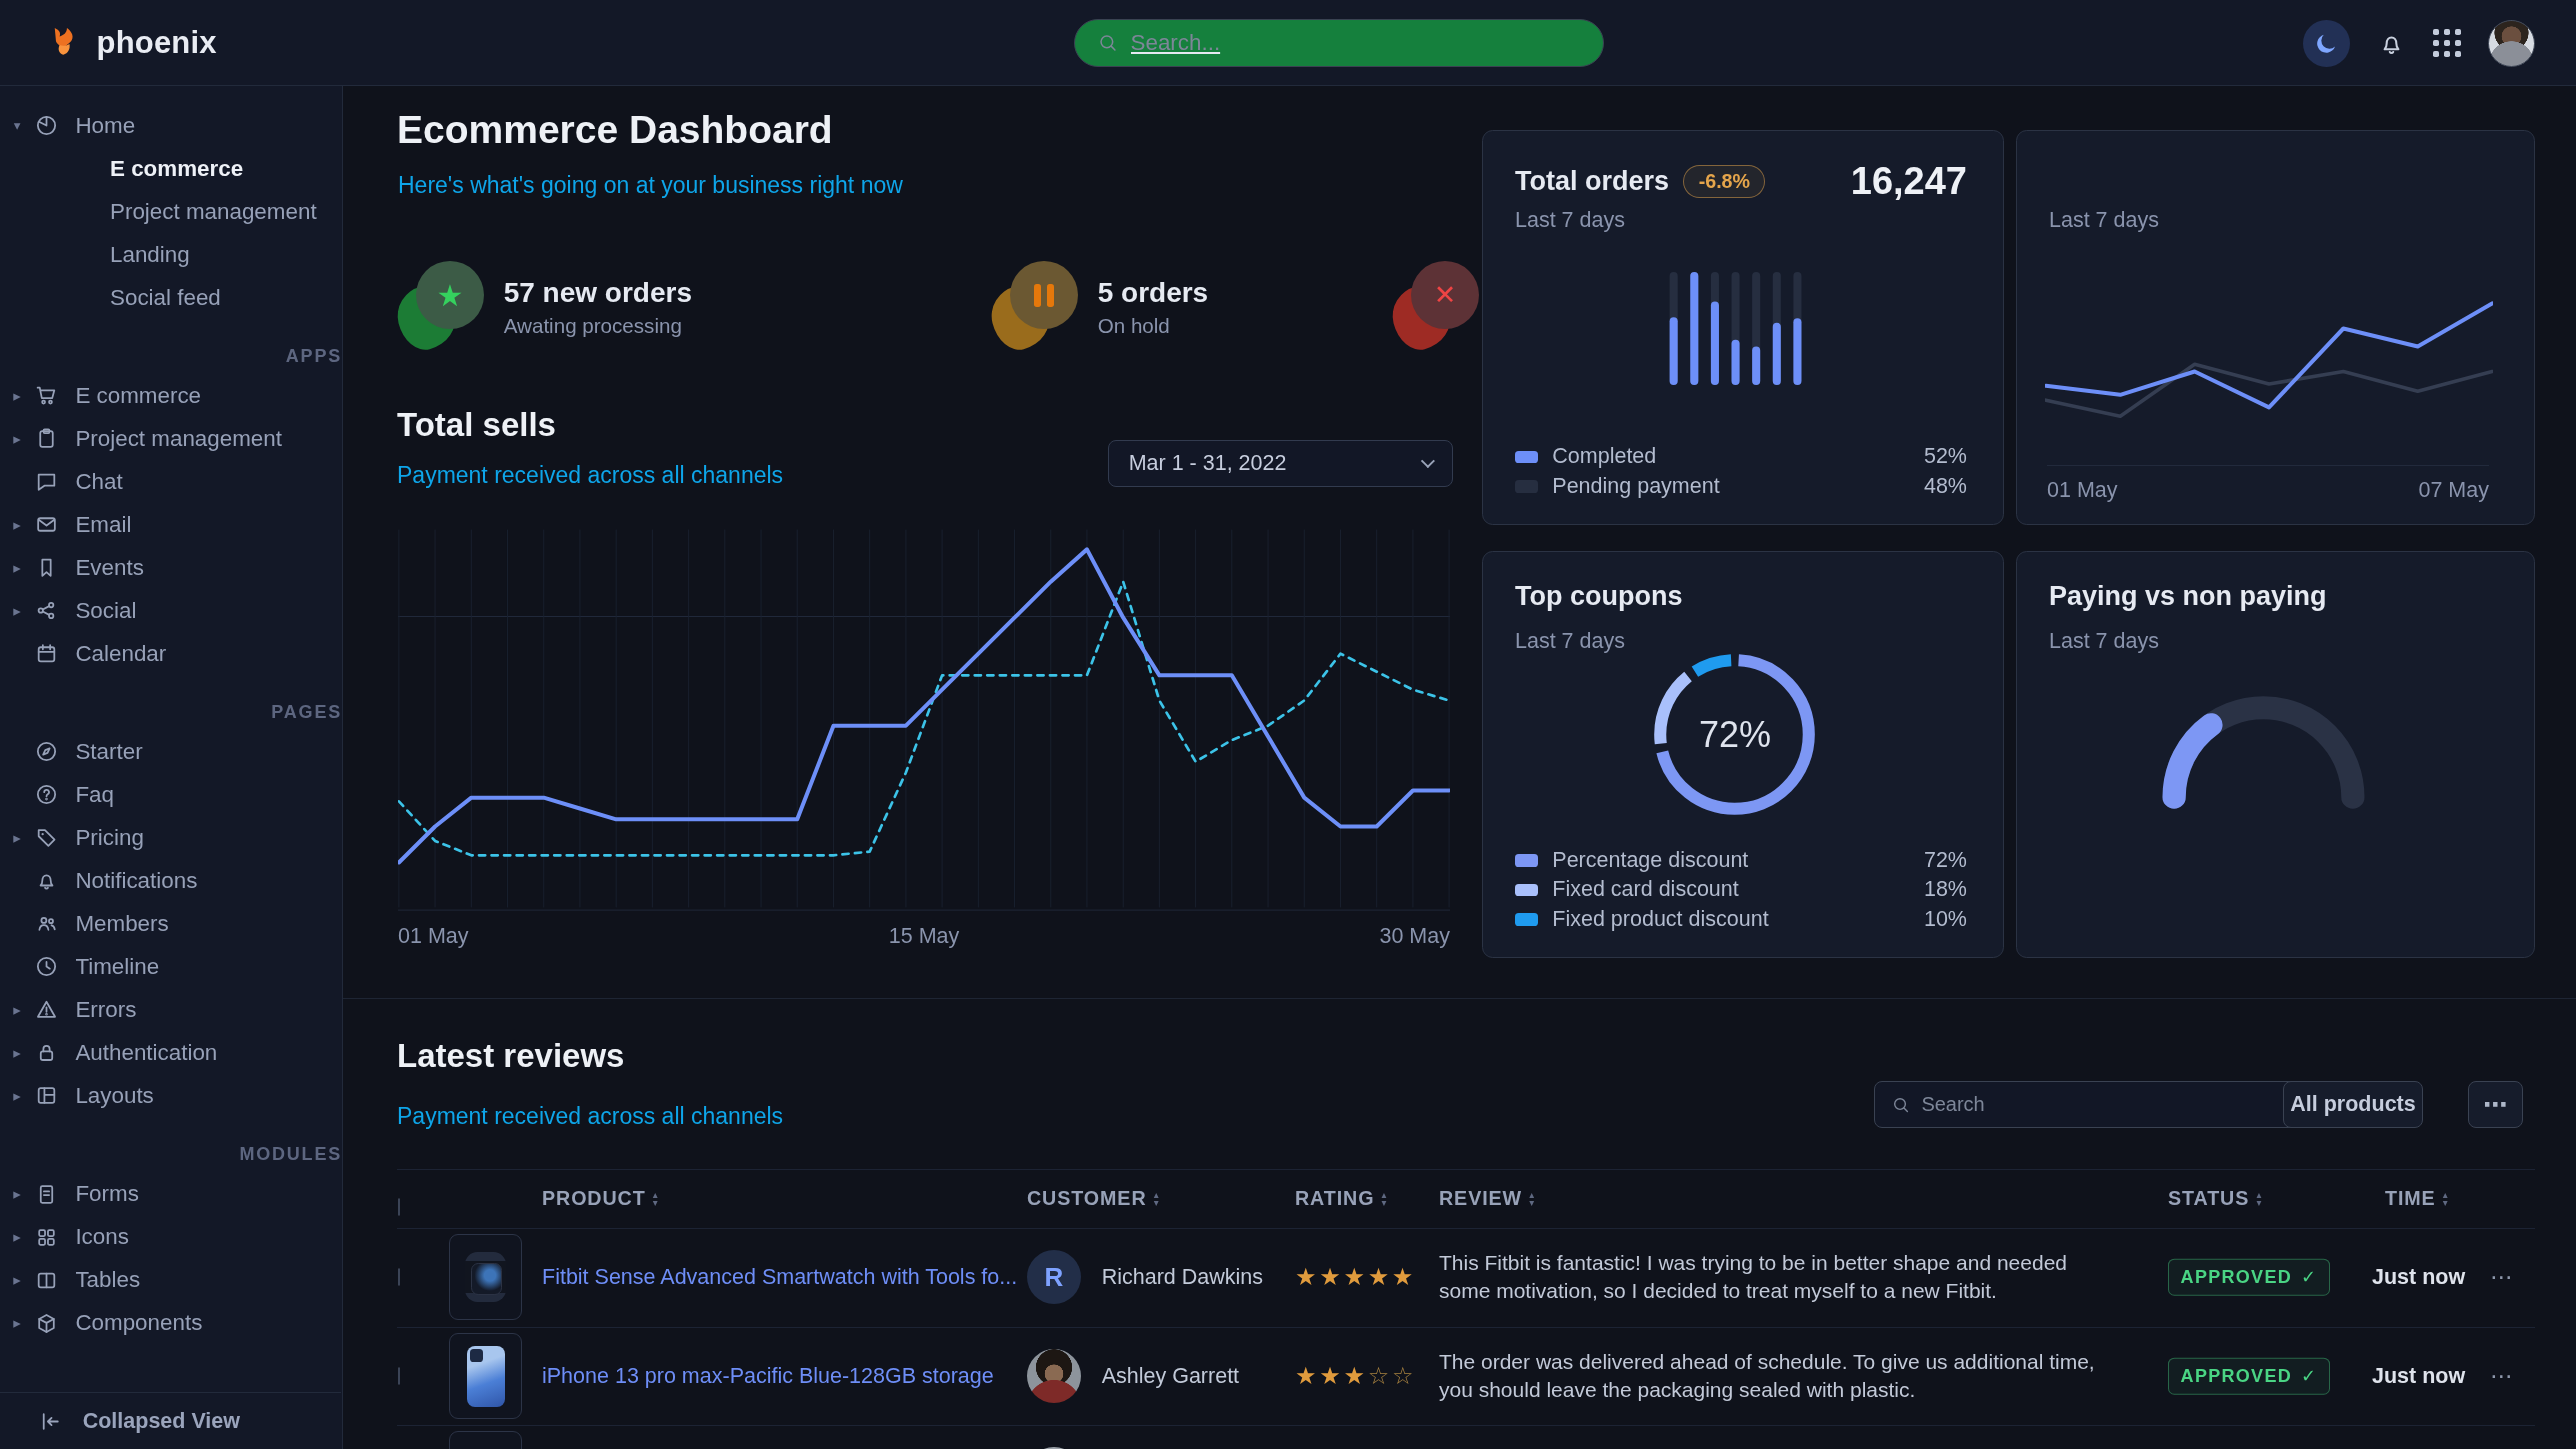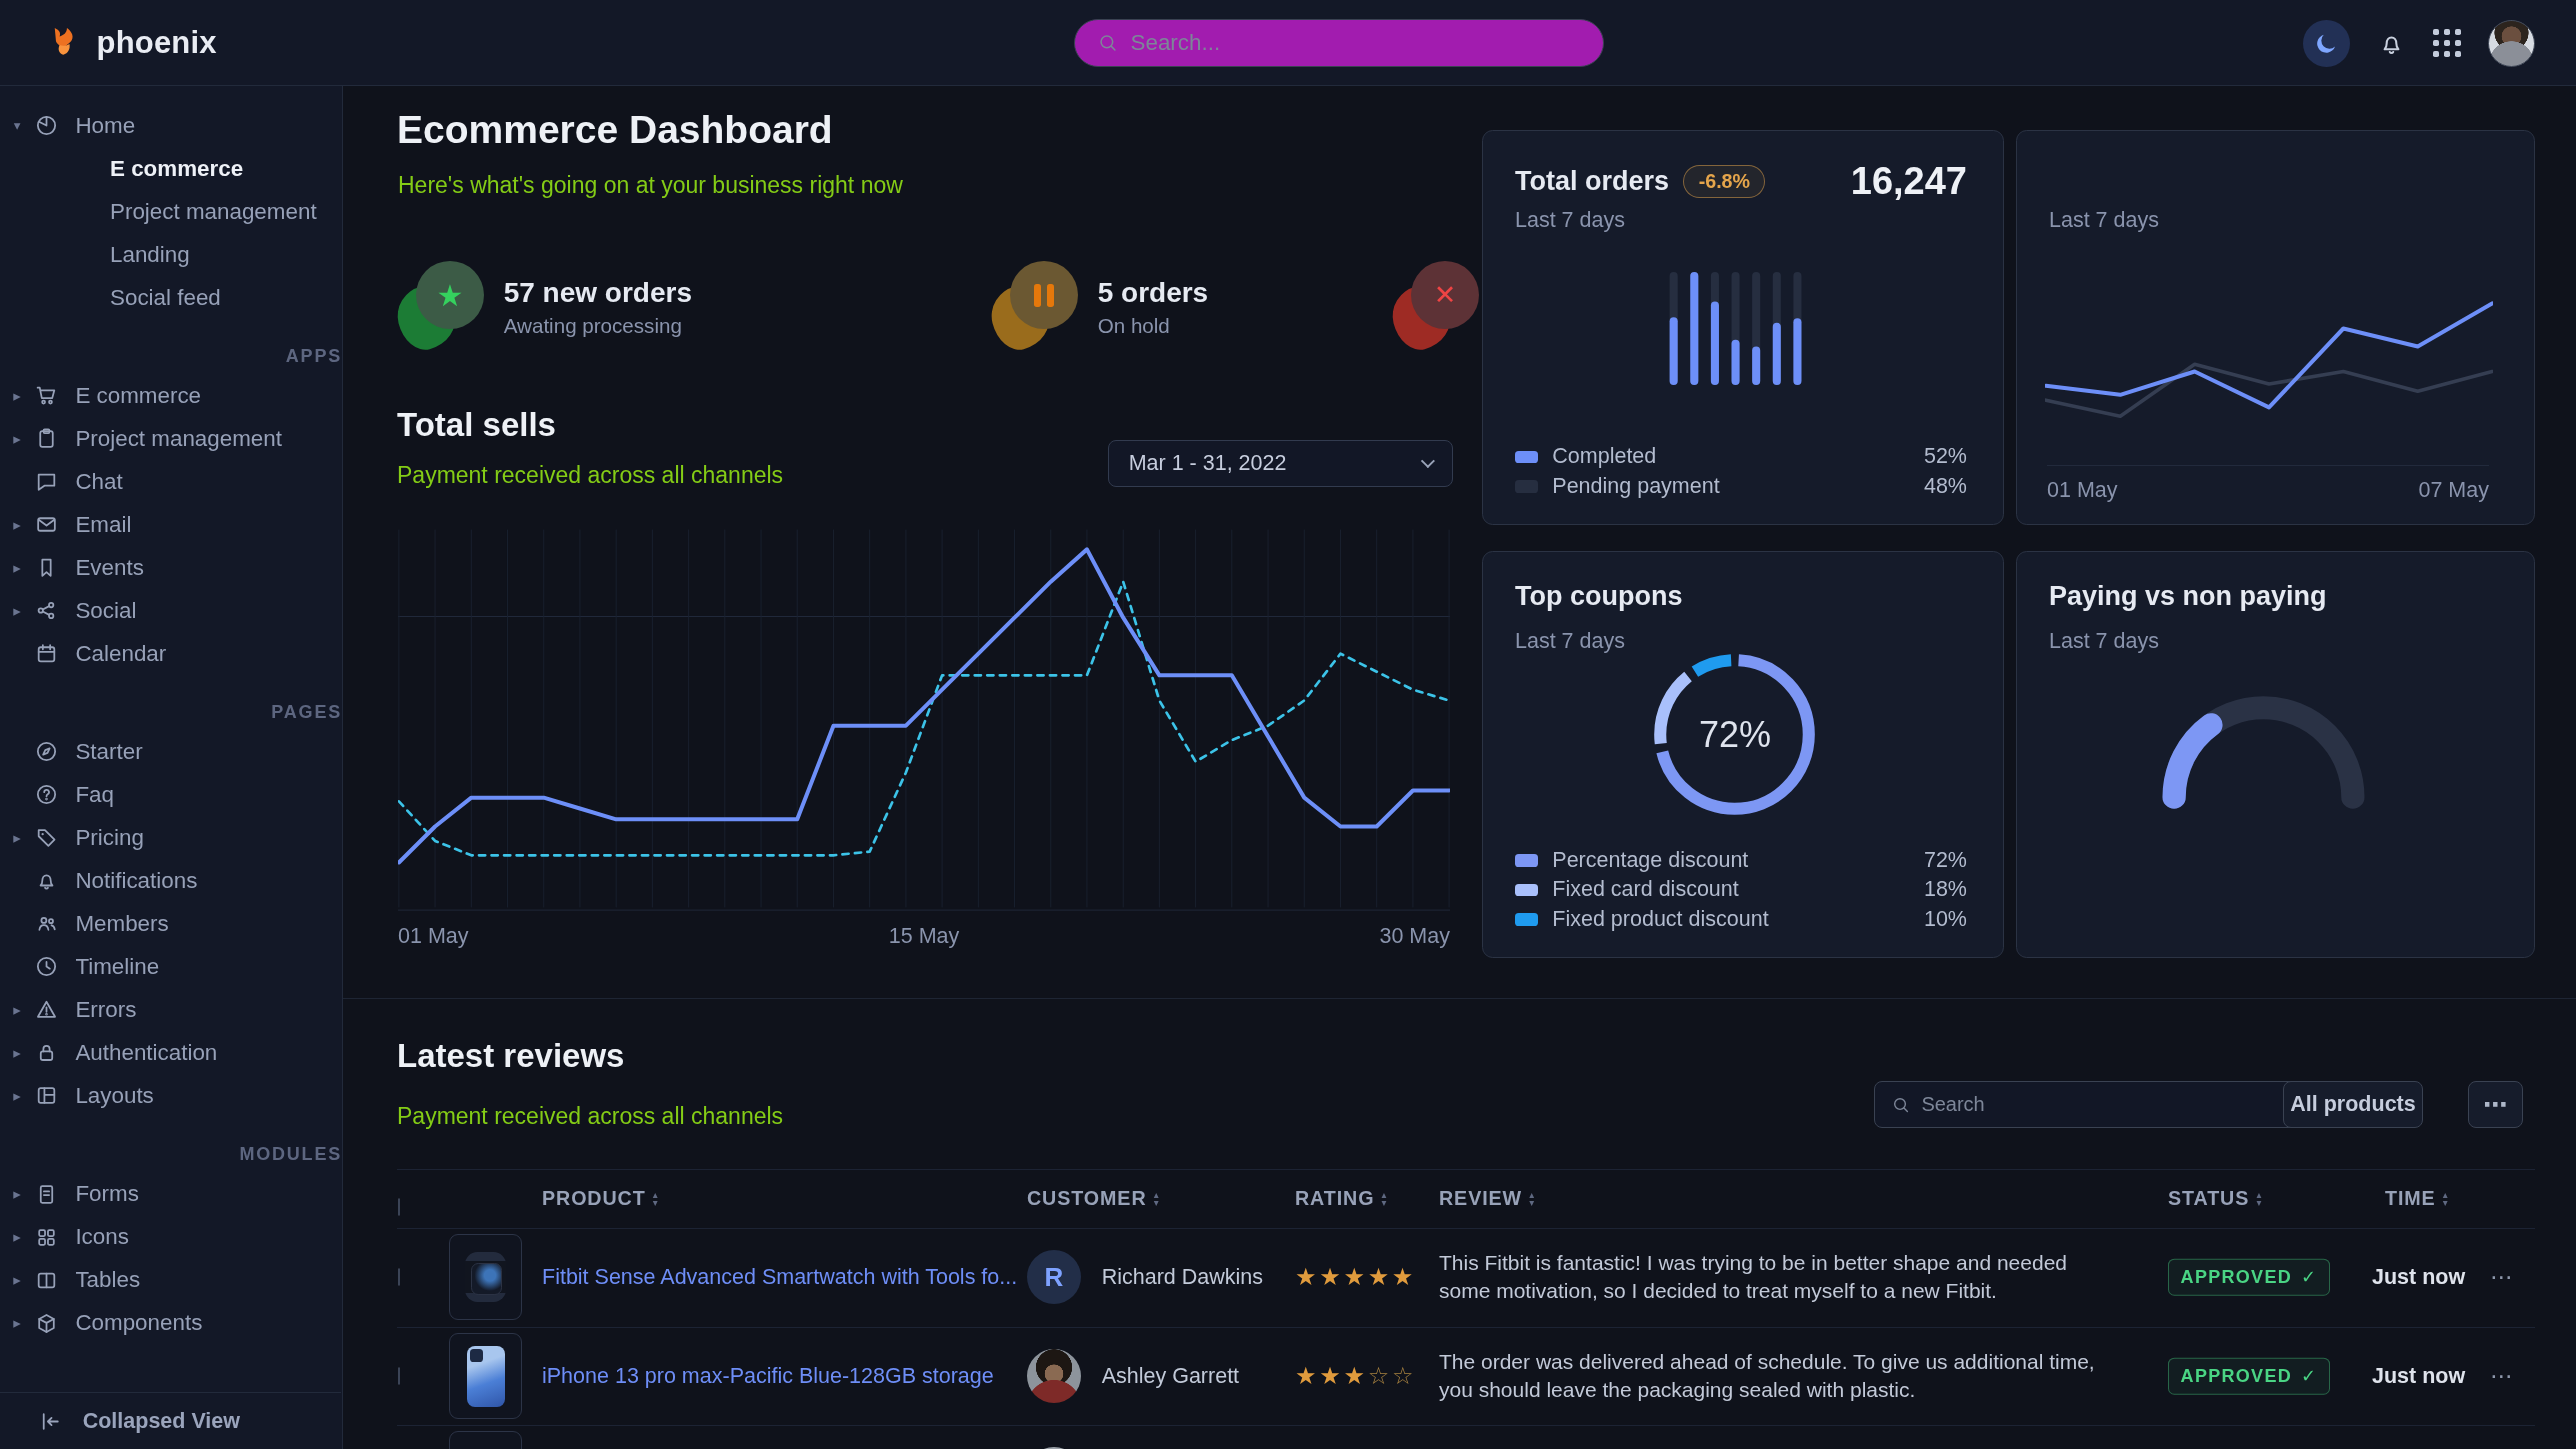--- a/index.html
+++ b/index.html
@@ -12,22 +12,22 @@
   .ic { width:25px; height:25px; fill:none; stroke:currentColor; stroke-width:1.7;
         stroke-linecap:round; stroke-linejoin:round; flex:0 0 auto; }
 
   
   .navbar { position:absolute; left:0; top:0; width:2576px; height:86px;
             background:#131827; border-bottom:0.9px solid #222a3b; z-index:5;
             display:flex; align-items:center; }
   .brand { display:flex; align-items:center; gap:12.5px; margin-left:45px; }
   .brand-name { font-size:31px; font-weight:600; color:#e9ecf3; letter-spacing:0.2px; }
   .nav-search { position:absolute; left:1074px; top:19px; width:530px; height:48px;
-                border:0.9px solid #3a4252; border-radius:24px; background:#a21caf;
-                display:flex; align-items:center; padding:0 21.5px; gap:12.5px; }
+                border:0.9px solid #3a4252; border-radius:24px; background:#15803d;
+                display:flex; align-items:center; padding:0 21.5px; gap:12.5px;text-decoration:underline; }
   .nav-search input { background:transparent; border:none; outline:none; color:#c6cddd;
                       font-size:22.4px; width:100%; font-family:inherit; }
   .nav-search input::placeholder { color:#7d8698; }
   .nav-right { position:absolute; right:41px; top:0; height:86px; display:flex; align-items:center; gap:27px; }
   .moon-btn { width:47px; height:47px; border-radius:50%; background:#223055;
               display:flex; align-items:center; justify-content:center; cursor:pointer; }
   .grid9 { display:grid; grid-template-columns:repeat(3,6.3px); grid-gap:4.5px; }
   .grid9 i { width:6.3px; height:6.3px; border-radius:1.8px; background:#c3cbdb; }
   .avatar-nav { width:47px; height:47px; border-radius:50%;
       background:
@@ -52,21 +52,21 @@
   .s-section { margin:27px 0 7.2px 46px; font-size:18px; font-weight:700; letter-spacing:1.8px; color:#5d6680;text-align:right; }
   .side-footer { position:absolute; left:0; right:0.9px; bottom:0; height:57px; background:#131827;
                  border-top:0.9px solid #222a3b; display:flex; align-items:center; padding-left:38px;
                  gap:14.3px; color:#9aa4bc; cursor:pointer; }
   .side-footer .s-label { color:#9aa4bc; font-weight:600; font-size:21.5px; }
 
   
   .main { position:absolute; left:343px; top:86px; right:0; bottom:0; }
   .h1 { position:absolute; left:54px; top:21.5px; font-size:39px; font-weight:700; color:#eef1f6; }
   .h2 { font-size:33px; font-weight:700; color:#eef1f6; }
-  .sub { font-size:23px; color:#84cc16; }
+  .sub { font-size:23px; color:#0ea5e9; }
 
   
   .stat { position:absolute; top:175px; display:flex; gap:19.7px; align-items:center; }
   .blob-wrap { position:relative; width:86px; height:93px; }
   .blob { position:absolute; left:0; top:25px; width:57px; height:63px;
           border-radius:54% 46% 58% 42% / 48% 52% 48% 52%; transform:rotate(-14deg); }
   .blob-circle { position:absolute; right:0; top:0; width:68px; height:68px; border-radius:50%;
                  display:flex; align-items:center; justify-content:center; }
   .g .blob{background:#1c7c35;} .g .blob-circle{background:#3c5b46;} .g .glyph{color:#35d15e;font-size:30px;}
   .o .blob{background:#9a6c1c;} .o .blob-circle{background:#6b5832;}

